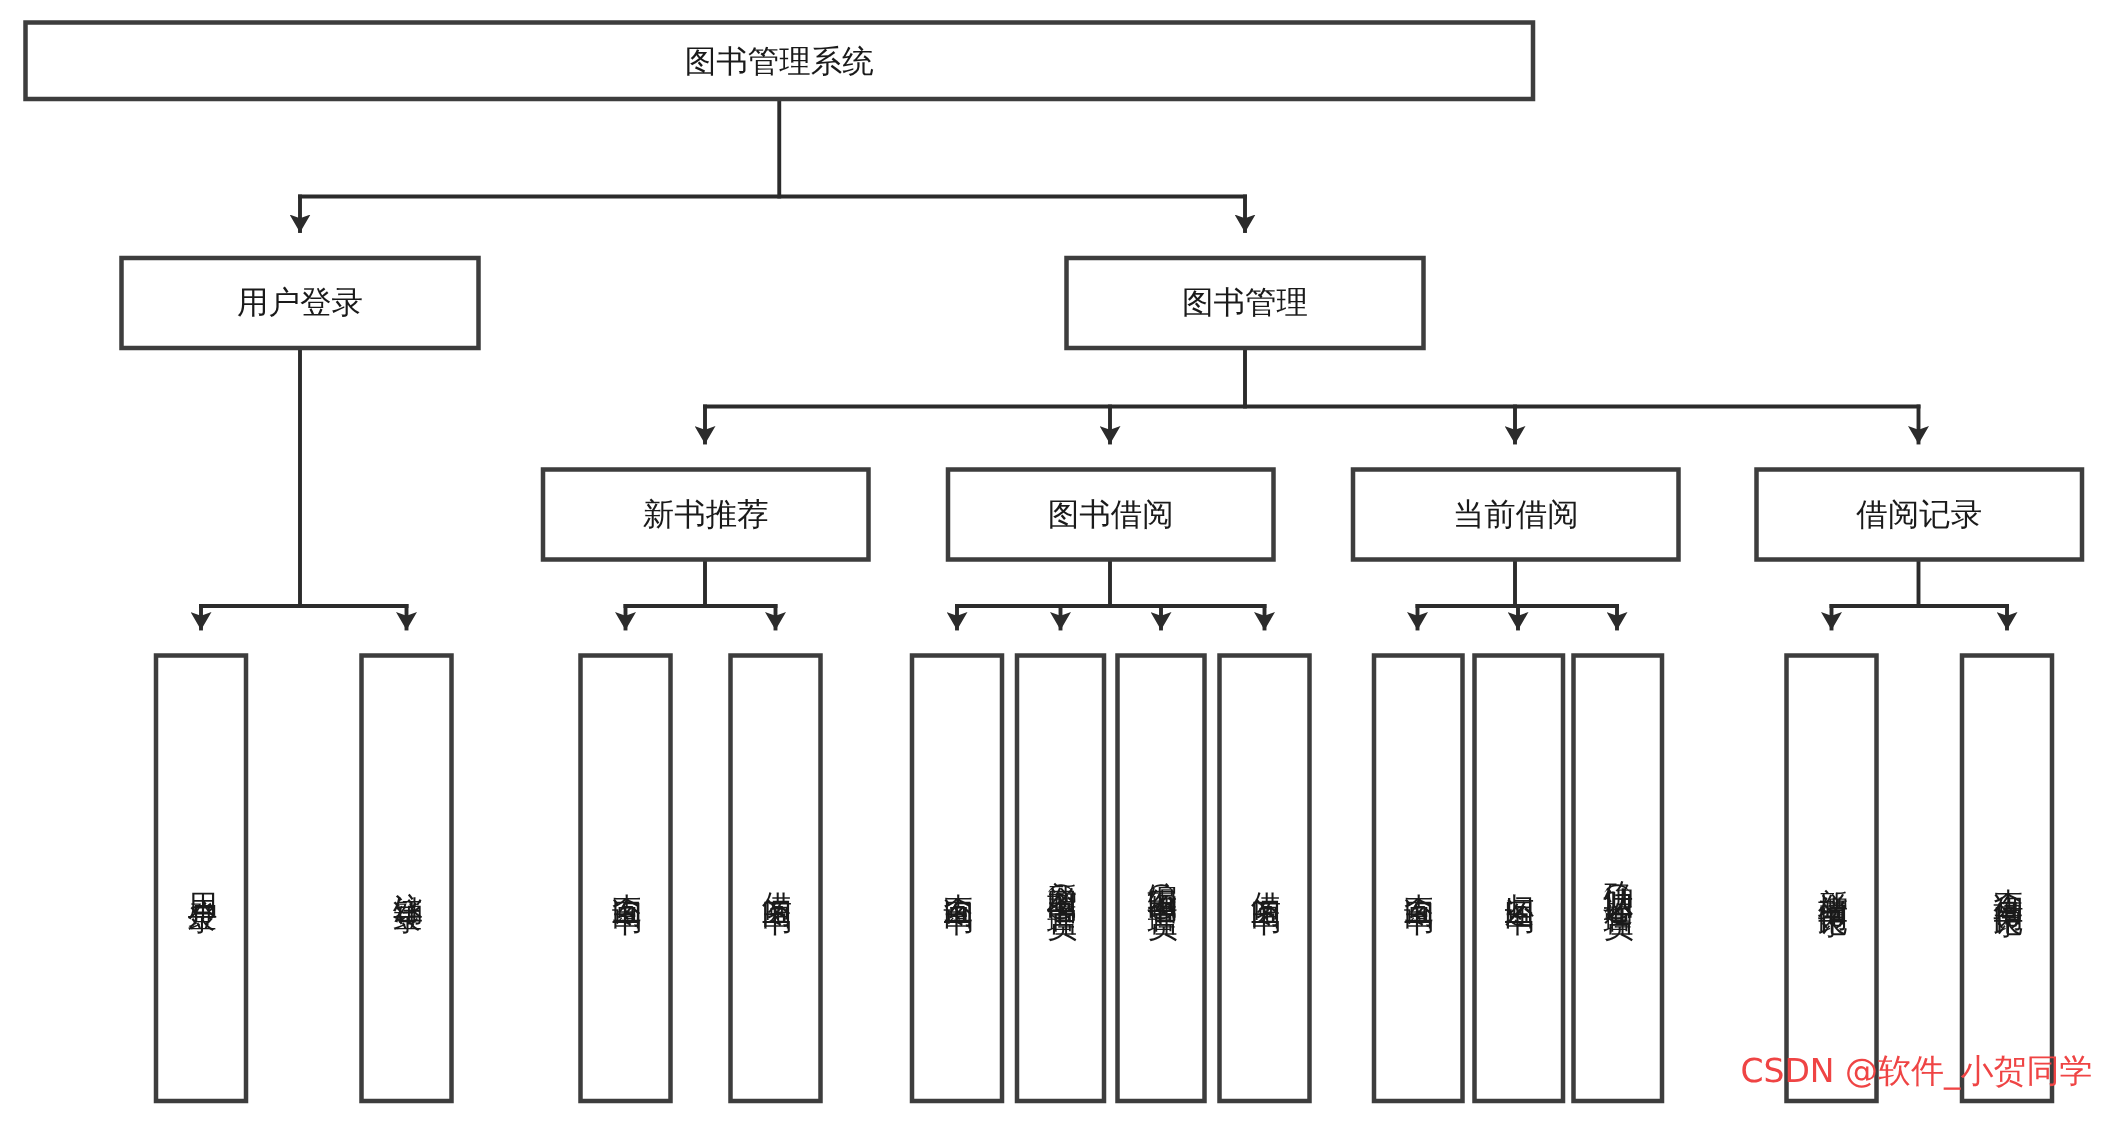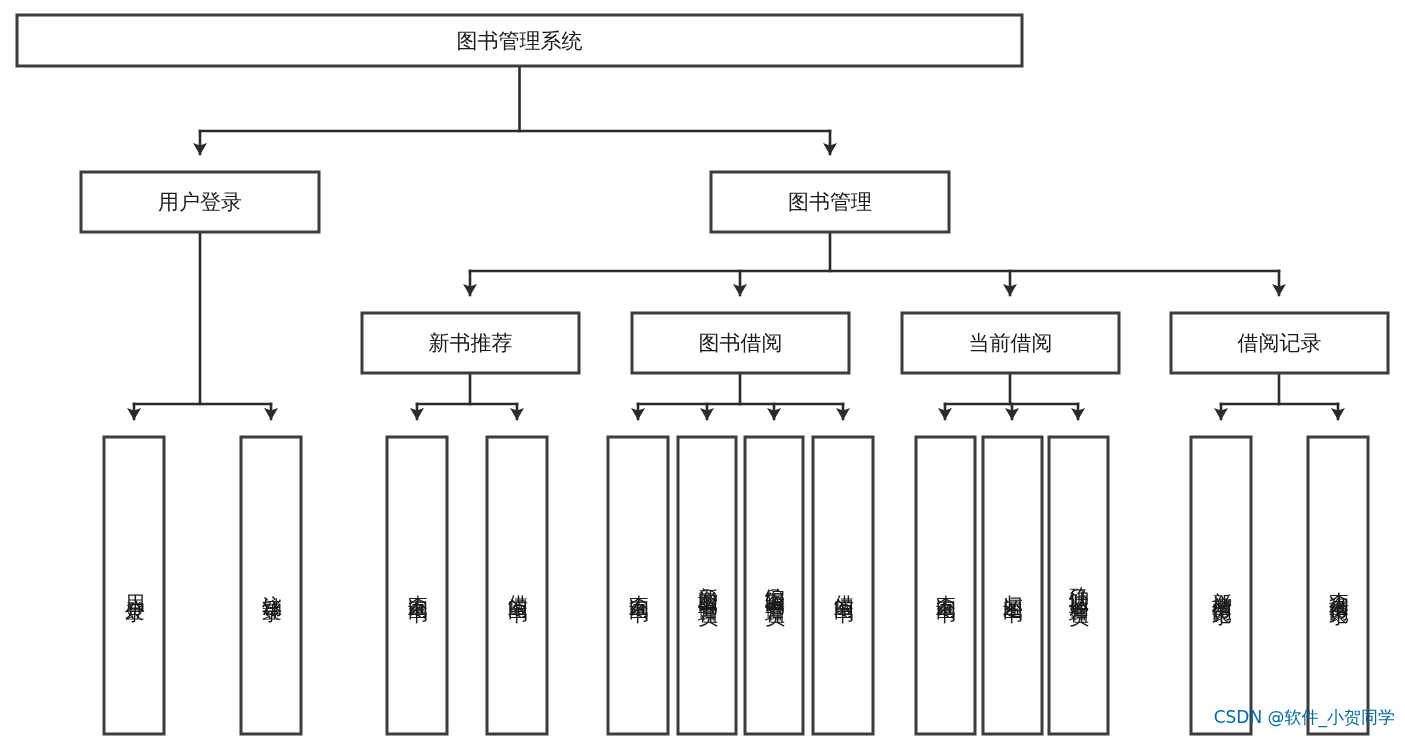--- a/index.html
+++ b/index.html
@@ -50,22 +50,22 @@
     font-size: 20px;
     writing-mode: vertical-rl;
     text-orientation: upright;
     letter-spacing: 3px;
   }
   .watermark-text {
     position: absolute;
     right: 10px;
     bottom: 6px;
     font-family: "DejaVu Sans", "Liberation Sans", sans-serif;
-    font-size: 17px;
-    color: #0369a1;
+    font-size: 22px;
+    color: #ef4444;
     white-space: nowrap;
     user-select: none;
   }
 </style>
 </head>
 <body>
 
 <div id="diagram-root">
 
   <svg id="flowchart" viewBox="0 0 1405 747" xmlns="http://www.w3.org/2000/svg">

